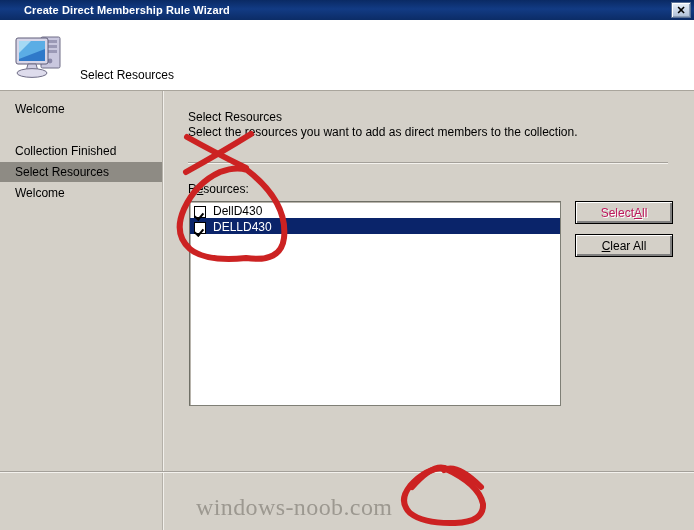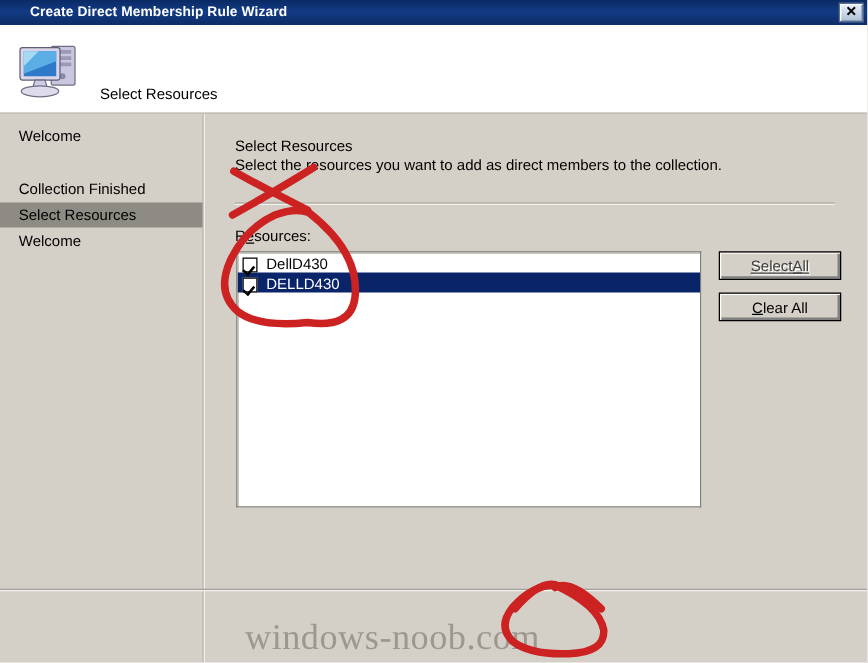--- a/index.html
+++ b/index.html
@@ -211,21 +211,21 @@
     background: #d4d0c8;
     border: 1px solid #000000;
     box-shadow: inset 1px 1px 0 #ffffff, inset -2px -2px 0 #808080,
                 inset -1px -1px 0 #d4d0c8;
     box-sizing: border-box;
     display: flex;
     align-items: center;
     justify-content: center;
     white-space: nowrap;
   }
-  .btn.disabled { color: #404040; text-shadow: 1px 1px 0 #ffffff; text-decoration: underline; }
+  .btn.disabled { color: #be185d; text-shadow: 1px 1px 0 #ffffff; }
   .btn u { text-decoration: underline; }
 
   .btn-selectall {
     position: absolute;
     left: 411px; top: 110px;
     width: 98px; height: 23px;
   }
   .btn-clearall {
     position: absolute;
     left: 411px; top: 143px;
@@ -239,21 +239,21 @@
     width: 694px; height: 0;
     border-top: 1px solid #a4a09a;
     border-bottom: 1px solid #f4f2ee;
   }
 
   
   .watermark {
     position: absolute;
     left: 196px; top: 494px;
     font-family: "Liberation Serif", serif;
-    font-size: 29px;
+    font-size: 24px;
     color: #9c9890;
     white-space: nowrap;
     letter-spacing: 0.4px;
   }
 
   
   .annot {
     position: absolute;
     left: 0; top: 0;
     width: 694px; height: 530px;

